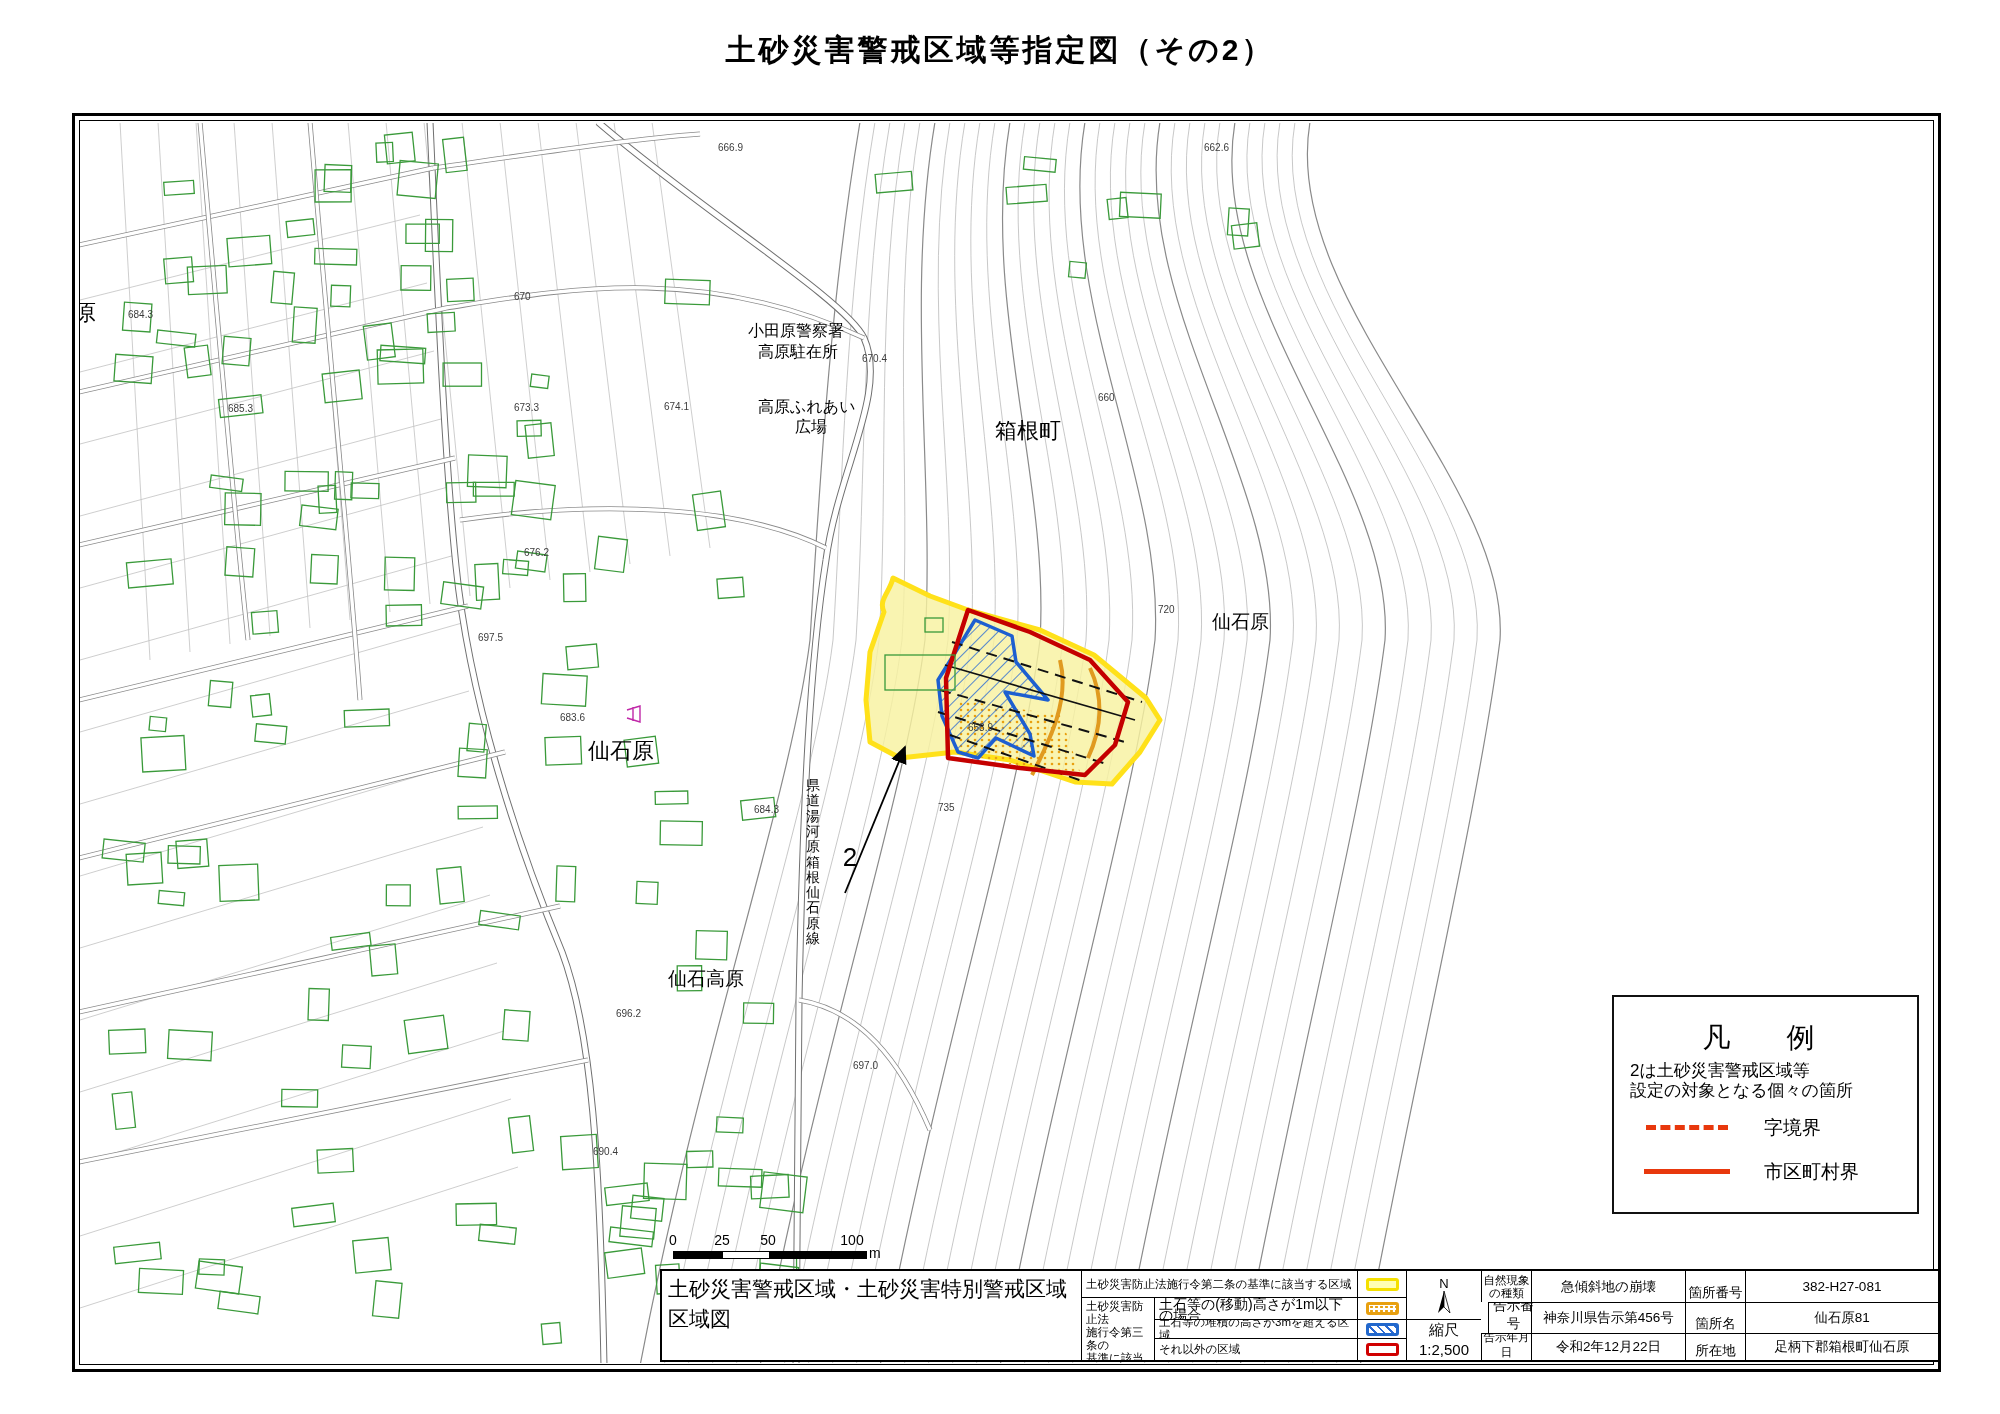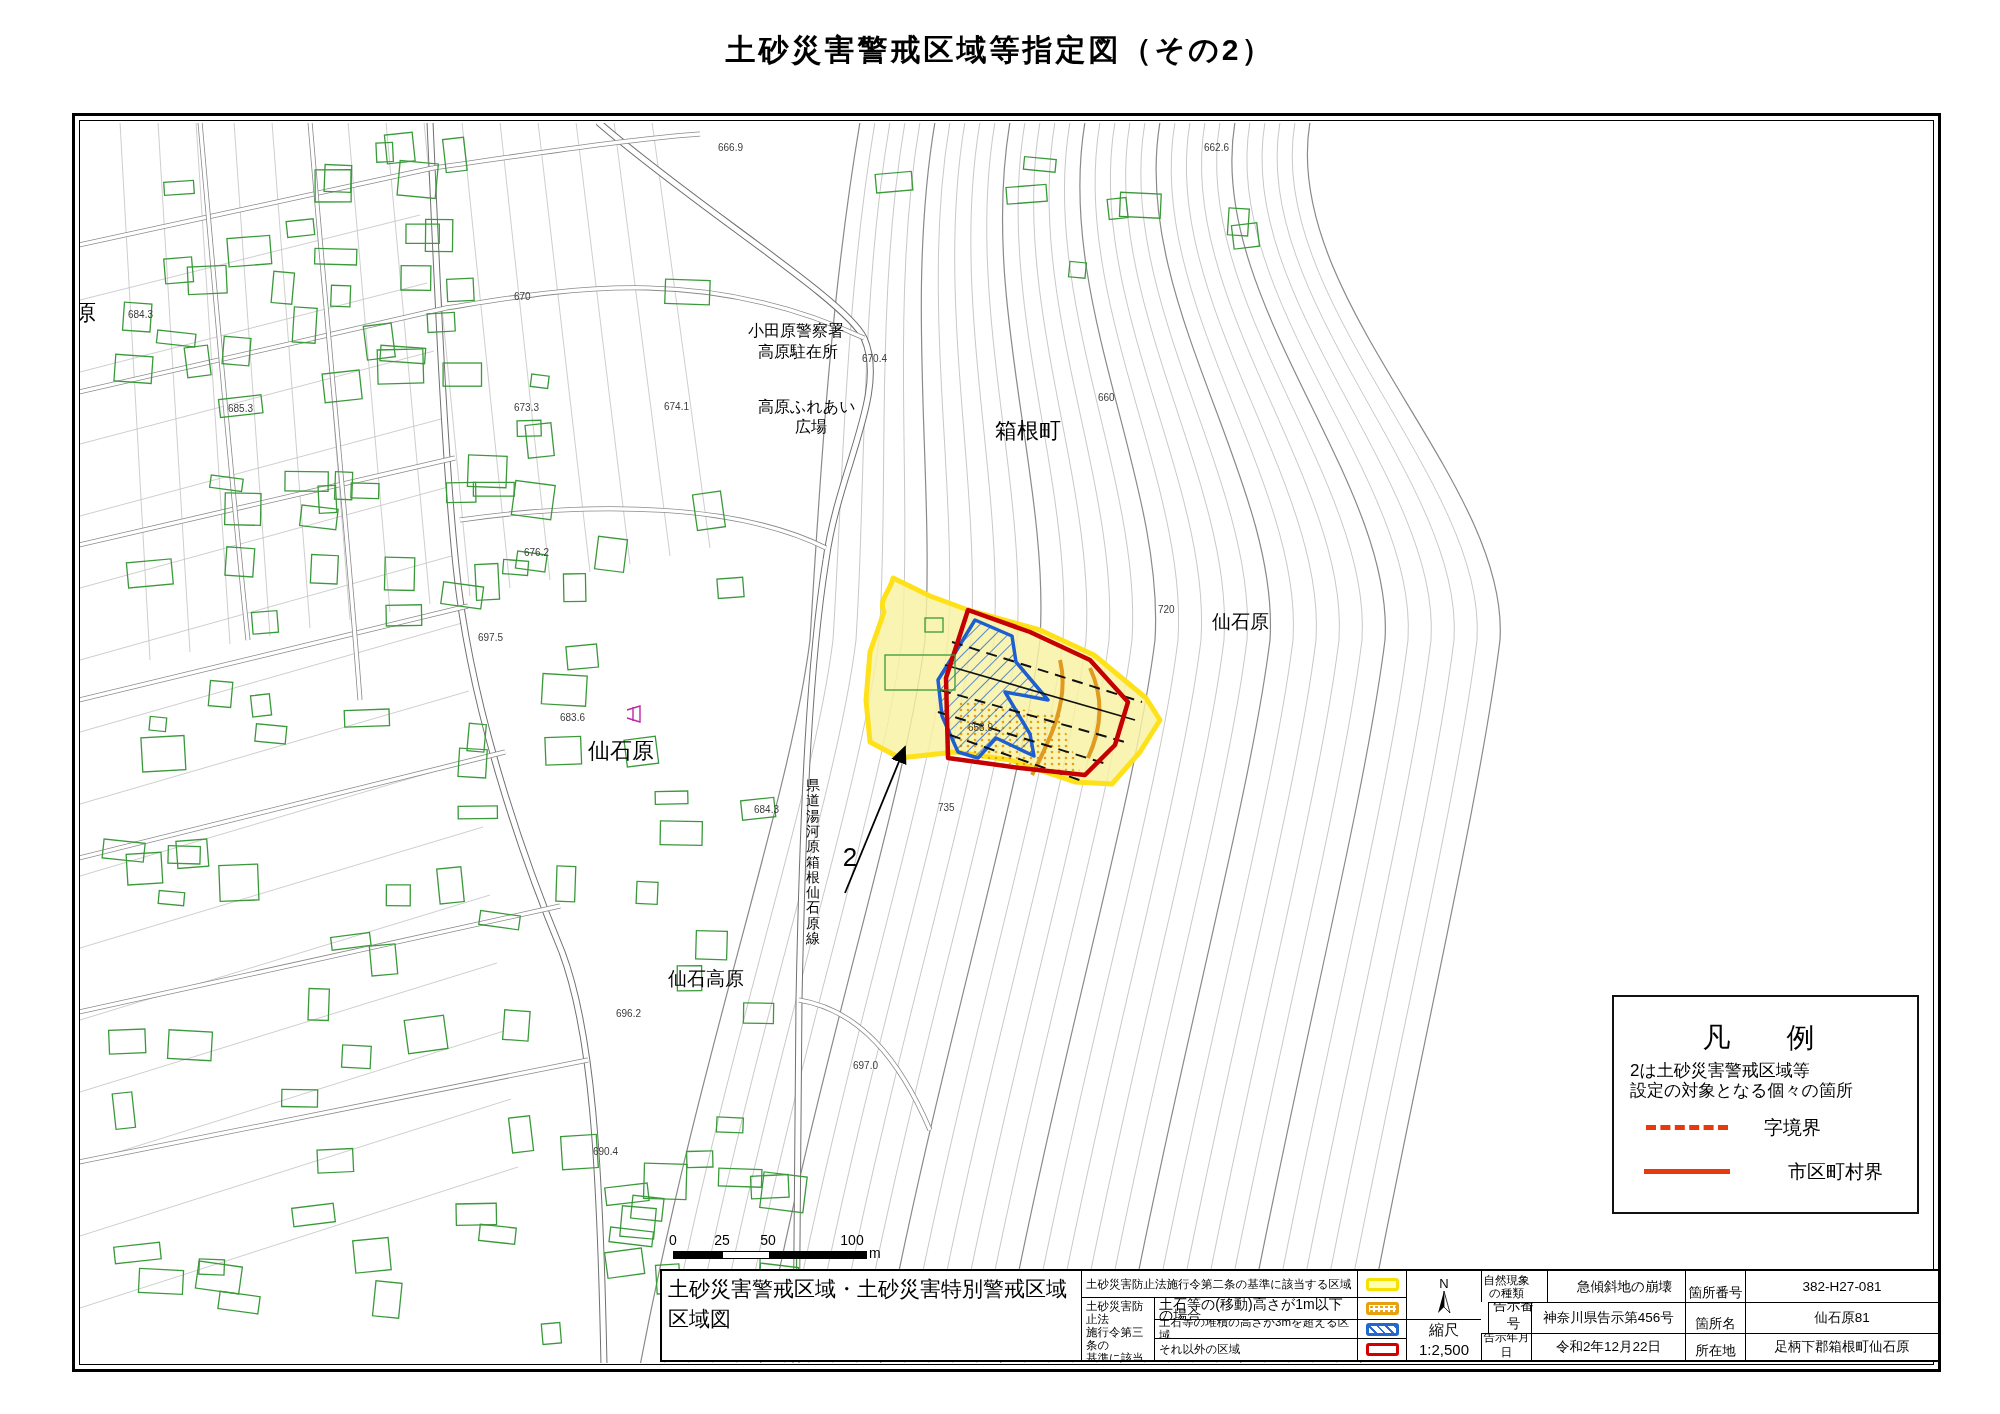--- a/index.html
+++ b/index.html
@@ -380,21 +380,21 @@
   </g>
 </svg>
 
 <div id="legend-box" class="abs">
   <div id="legend-title" class="abs">凡　例</div>
   <div class="legend-note abs" style="top:62px;">2は土砂災害警戒区域等</div>
   <div class="legend-note abs" style="top:82px;">設定の対象となる個々の箇所</div>
   <div class="legend-line-dashed abs"></div>
   <div class="legend-line-label abs" style="left:150px;top:118px;">字境界</div>
   <div class="legend-line-solid abs"></div>
-  <div class="legend-line-label abs" style="left:150px;top:162px;margin-left:24px;">市区町村界</div>
+  <div class="legend-line-label abs" style="left:150px;top:162px;">市区町村界</div>
 </div>
 
 <div id="scalebar" class="abs">
   <span class="num" style="left:13px;">0</span>
   <span class="num" style="left:62px;">25</span>
   <span class="num" style="left:108px;">50</span>
   <span class="num" style="left:192px;">100</span>
   <div id="sb-bar">
     <div class="sb-seg" style="left:0;width:49px;background:#000;"></div>
     <div class="sb-seg" style="left:49px;width:46px;background:#fff;"></div>
@@ -451,21 +451,21 @@
   </div>
   <div class="cell center-cell scale-cell" style="left:744px;top:48px;width:75px;height:41px;flex-direction:column;">
     <div>縮尺</div>
     <div>1:2,500</div>
   </div>
 
   <div class="cell noT center-cell" style="left:819px;top:0;width:50px;height:31px;flex-direction:column;">
     <div class="k-small">自然現象</div>
     <div class="k-small">の種類</div>
   </div>
-  <div class="cell noT center-cell v-label" style="left:869px;top:0;width:154px;height:31px;margin-left:16px;">
+  <div class="cell noT center-cell v-label" style="left:869px;top:0;width:154px;height:31px;">
       <span>急傾斜地の崩壊</span>
     </div>
   <div class="cell noT center-cell k-label" style="left:1023px;top:0;width:60px;height:31px;">
       <span>箇所番号</span>
     </div>
   <div class="cell noT center-cell v-label" style="left:1083px;top:0;width:193px;height:31px;">
       <span>382-H27-081</span>
     </div>
 
   <div class="cell center-cell k-label" style="left:826px;top:31px;width:50px;height:31px;">

